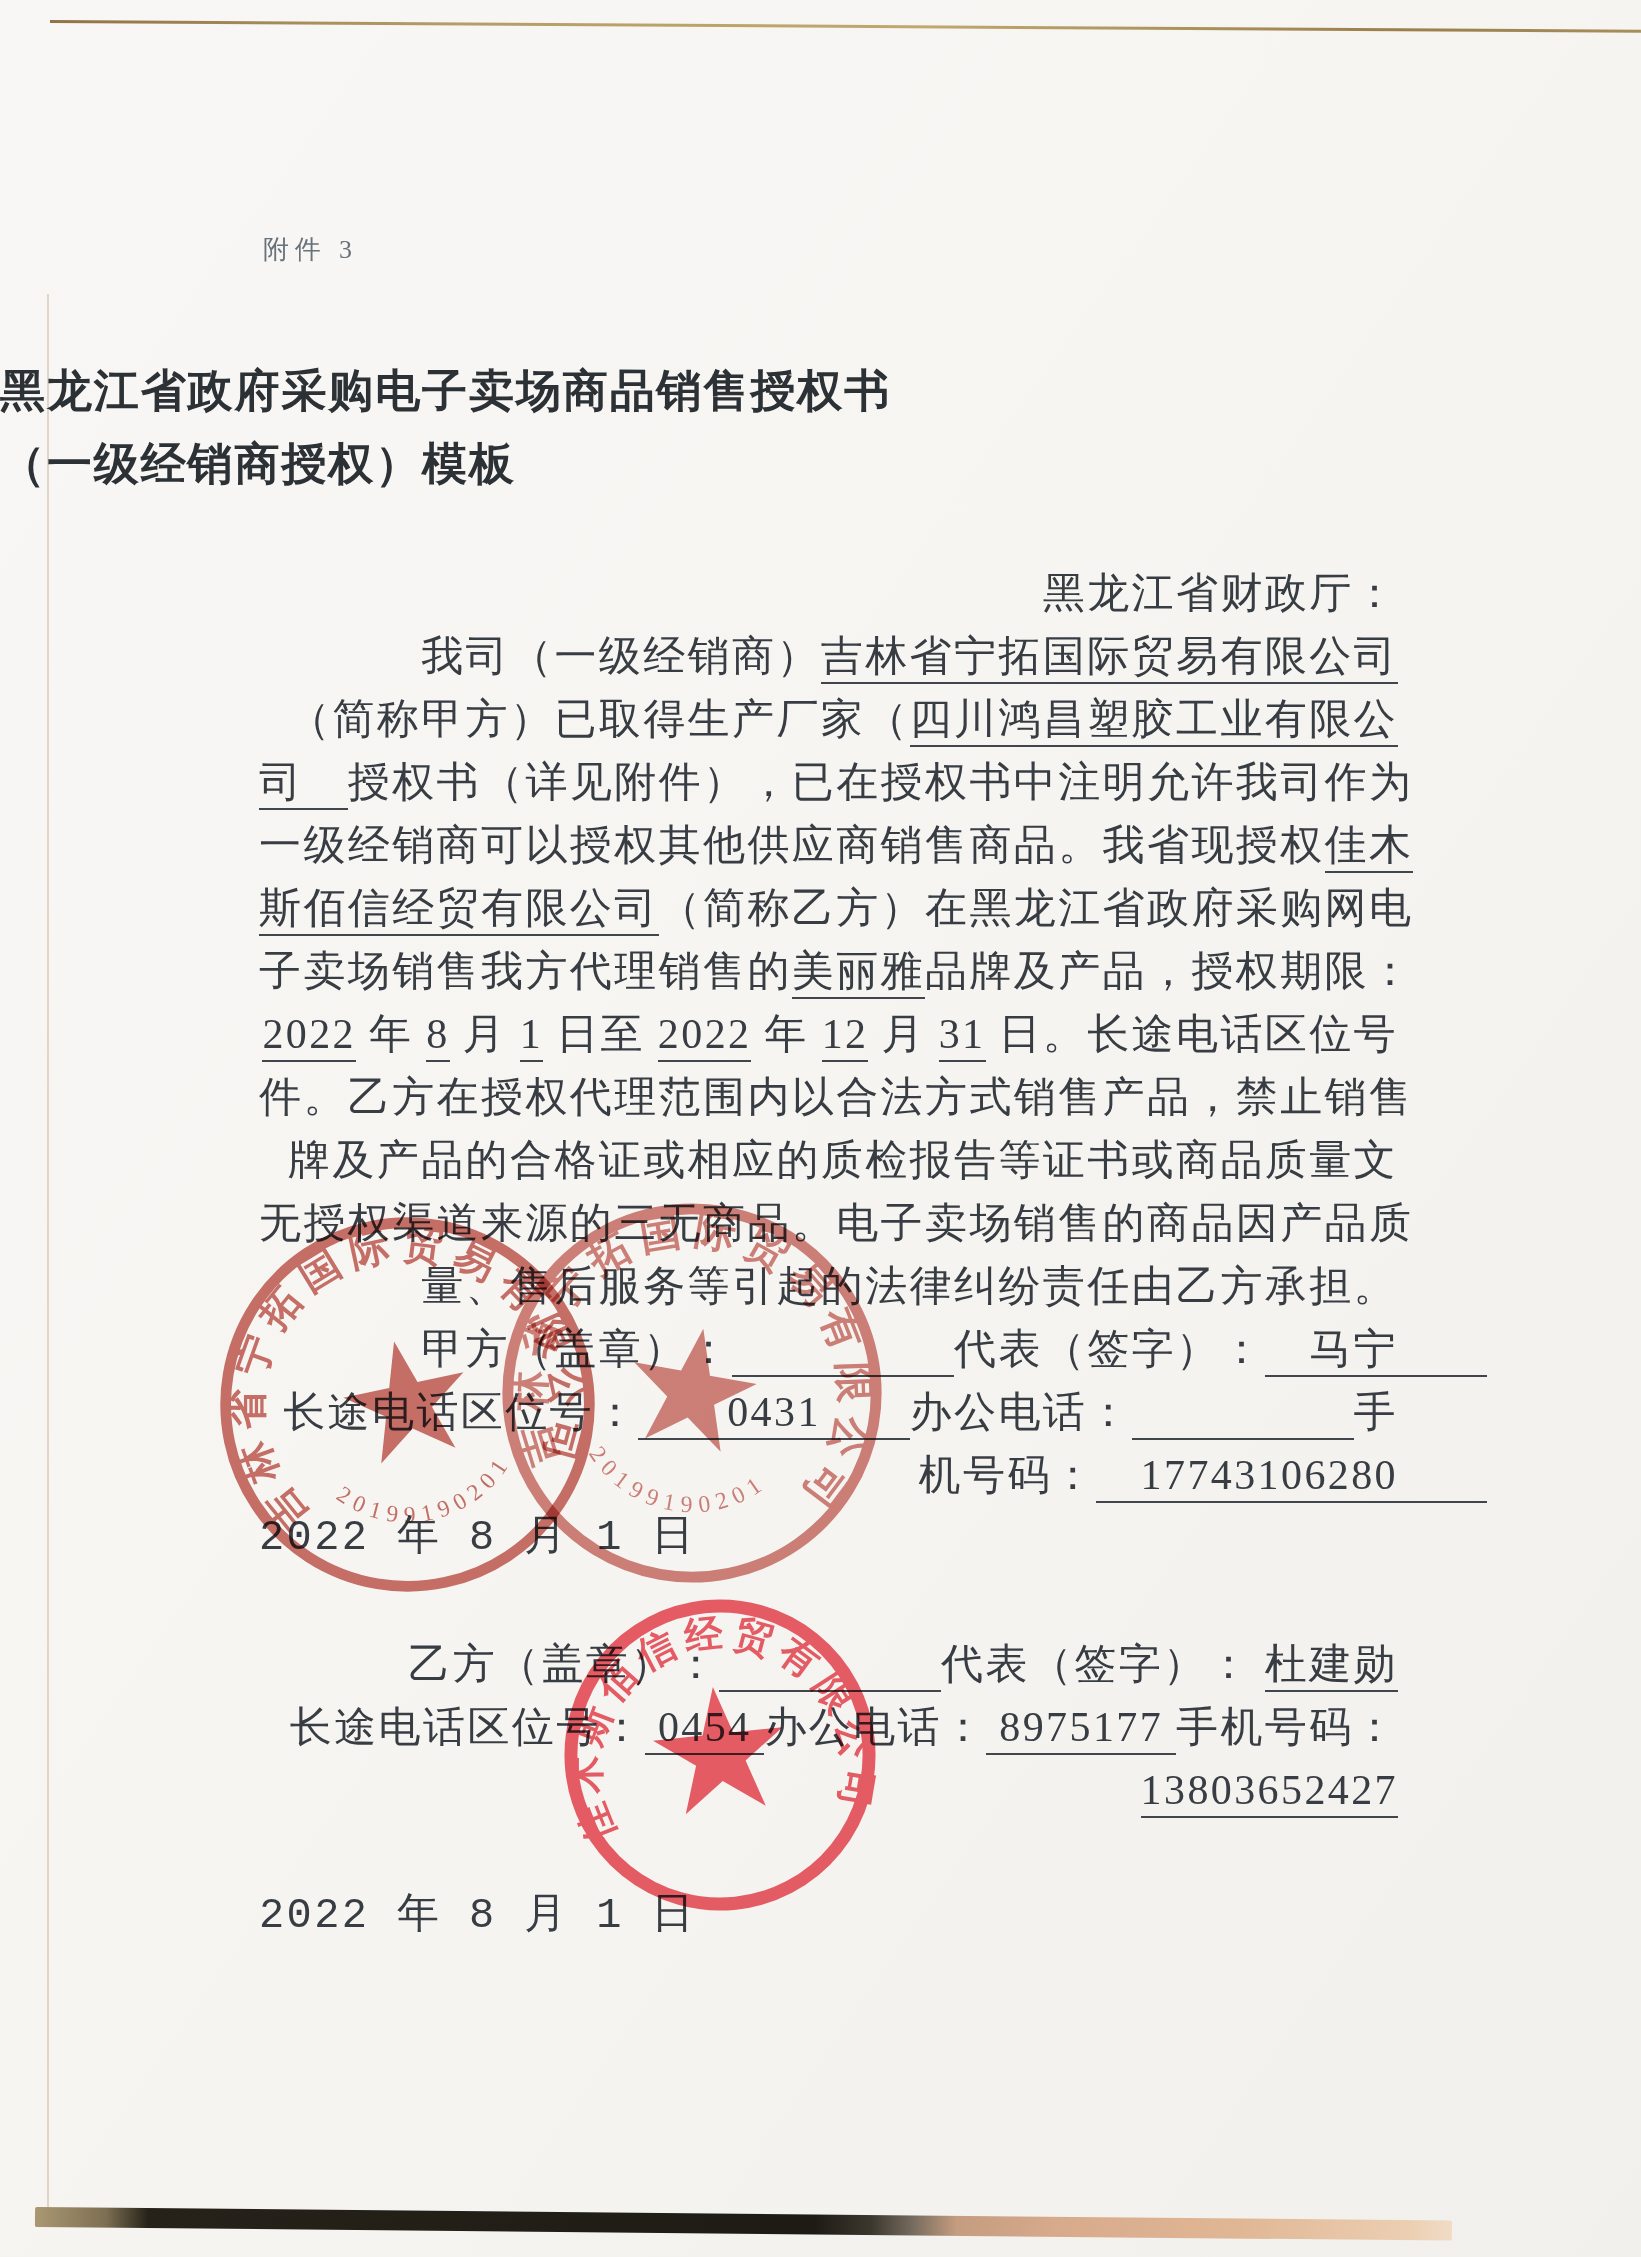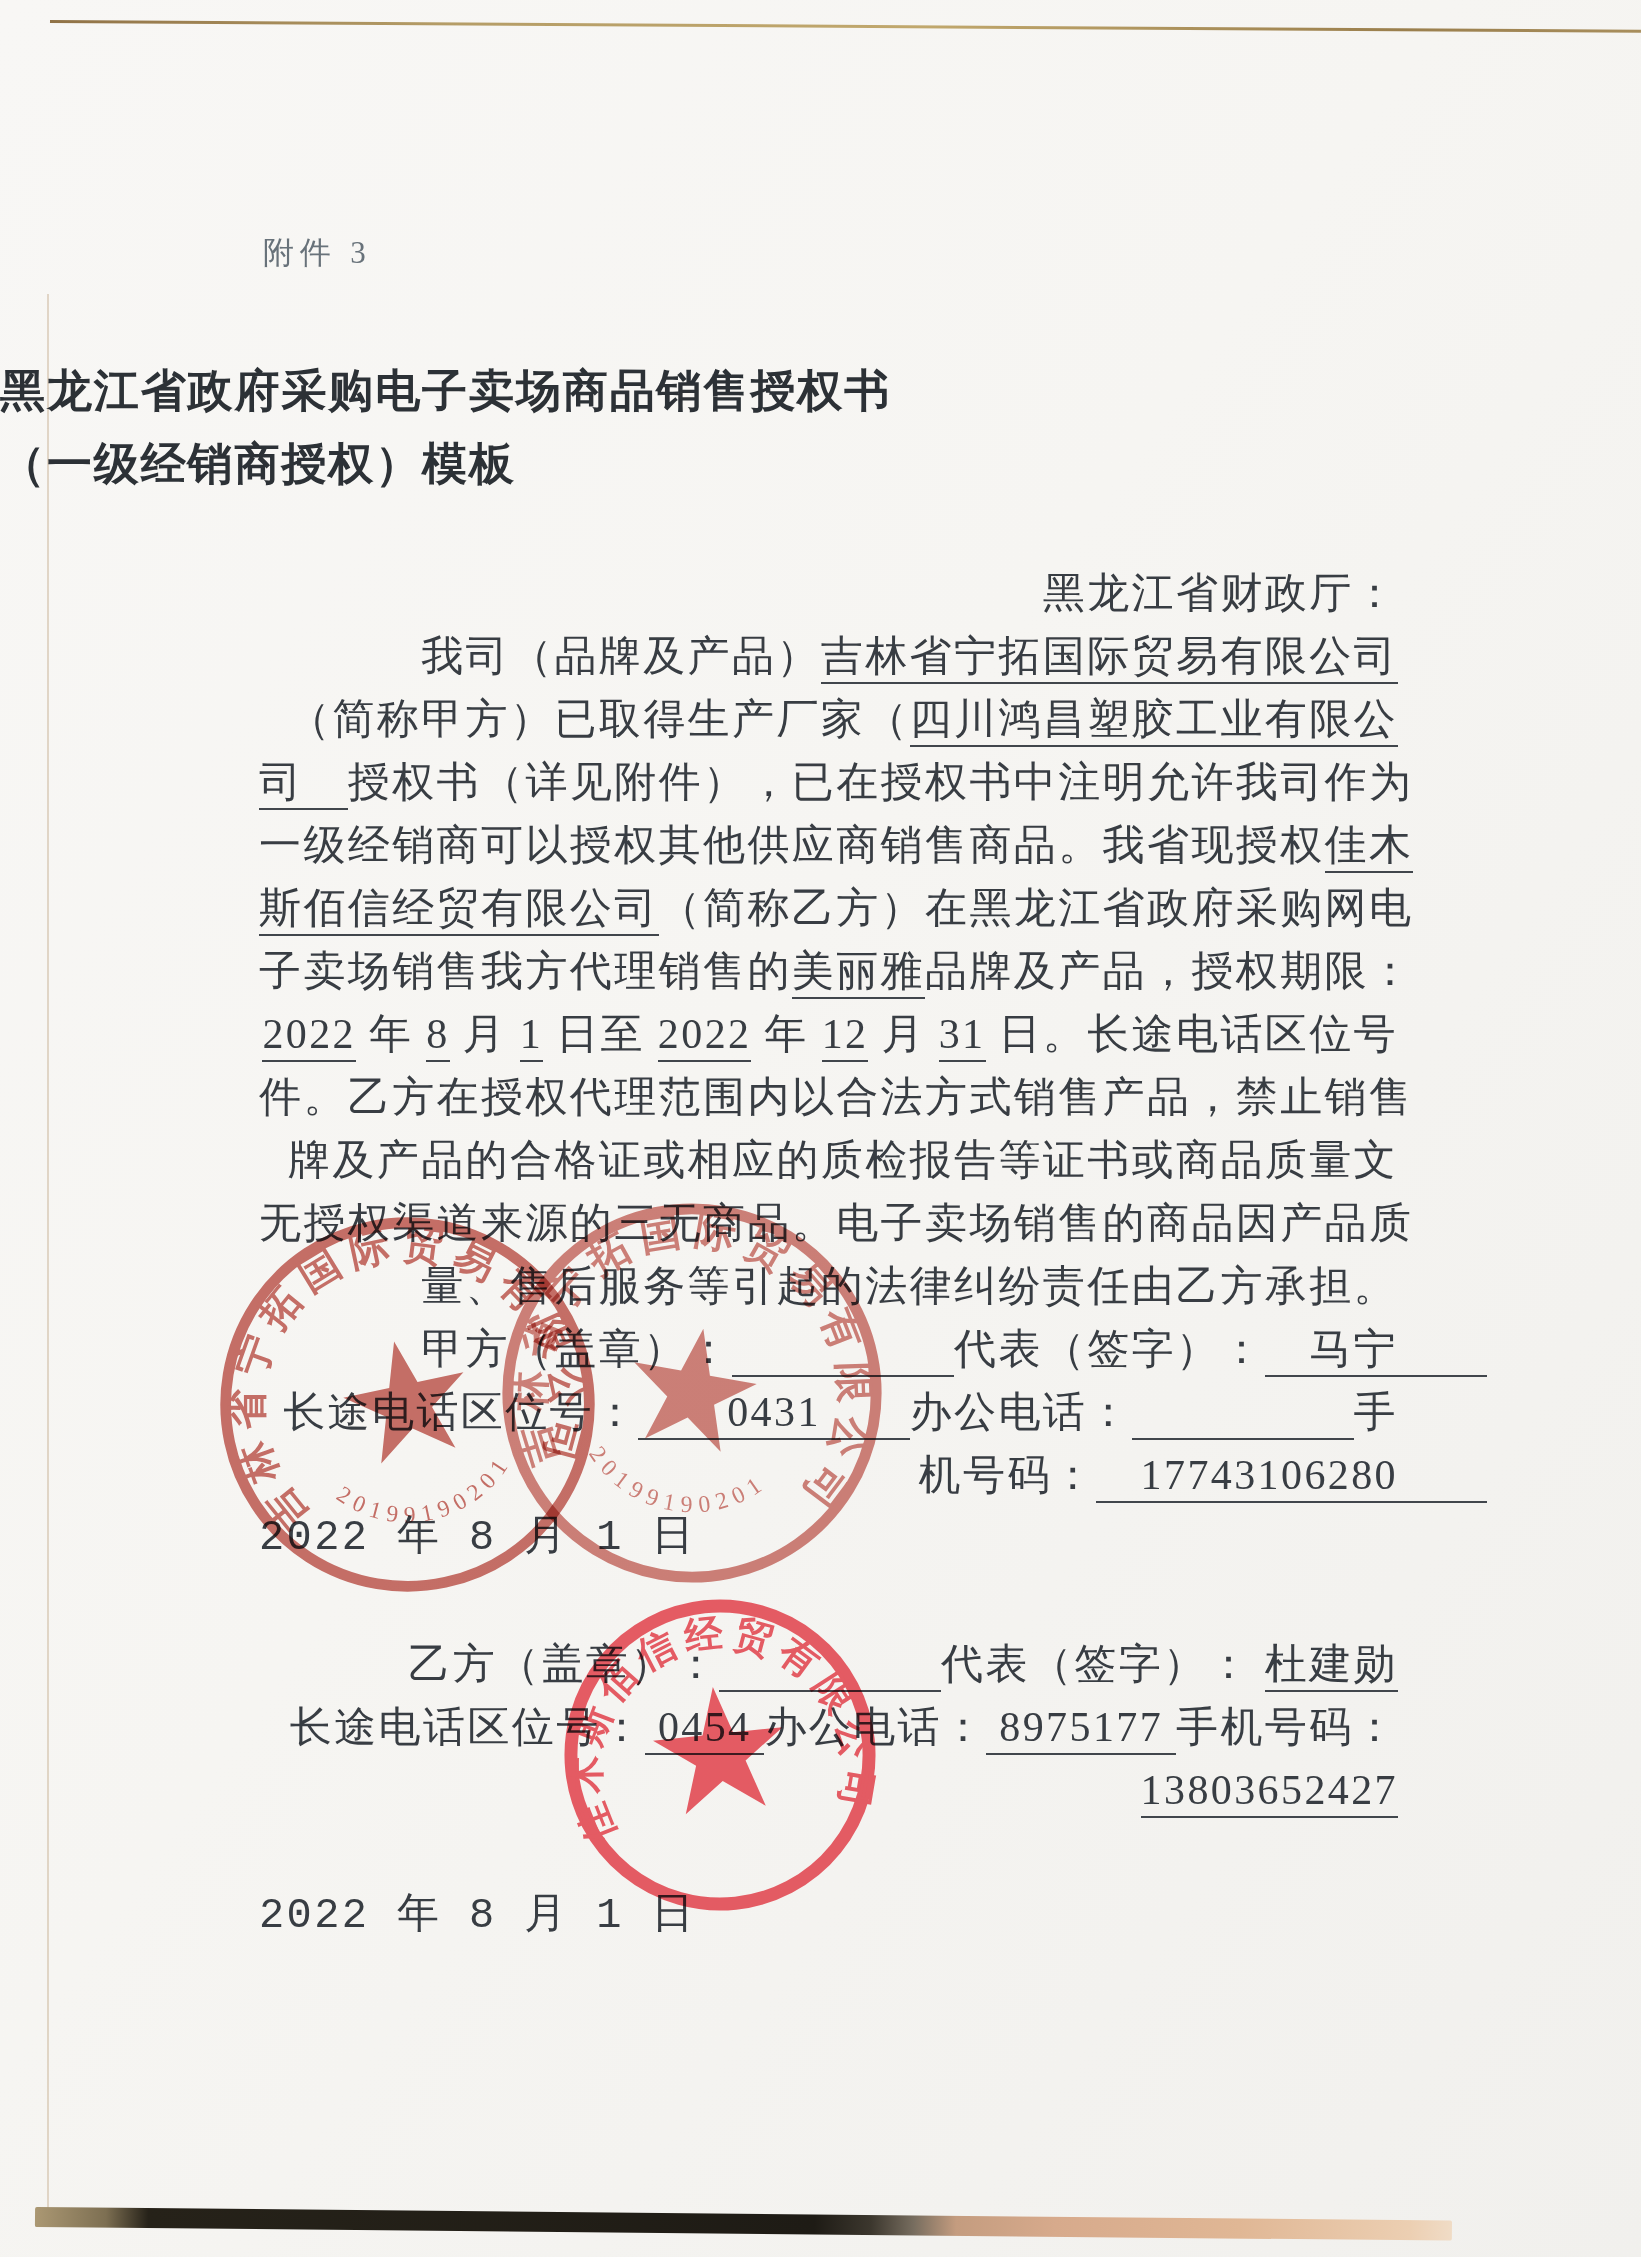--- a/index.html
+++ b/index.html
@@ -21,21 +21,21 @@
     background:#cdb econ;background:#cdbA;background:#cdb9a0;opacity:.55;
   }
   .edge-bottom{
     position:absolute;left:35px;top:2207px;width:1417px;height:20px;
     transform:rotate(0.55deg);transform-origin:left center;border-radius:1.9px;
     background:linear-gradient(90deg,#ab9873 0%,#7d6f52 5%,#262219 8%,#1e1b15 55%,#3c372e 59%,#776d5f 62%,#c49c7f 65%,#d7aa8c 72%,#e0b795 85%,#eccfb2 97%,#f0dcc6 100%);
   }
   
   .attachment{
     position:absolute;left:263px;top:232px;
-    font-size:31px;color:#68727a;letter-spacing:5.8px;
+    font-size:26px;color:#68727a;letter-spacing:5.8px;
   }
   
   .title{
     position:absolute;left:0;top:355px;width:100%;
     text-align:left;font-weight:bold;color:#2c3136;
     font-size:45px;letter-spacing:1.9px;line-height:73px;
   }
   
   .body{
     position:absolute;left:259px;top:562px;width:1139px;
@@ -72,21 +72,21 @@
 
   <div class="attachment">附件 3</div>
 
   <div class="title">
     <div>黑龙江省政府采购电子卖场商品销售授权书</div>
     <div>（一级经销商授权）模板</div>
   </div>
 
   <div class="body">
       <div class="bline"><span>黑龙江省财政厅：</span></div>
-      <div class="bline indent"><span>我司（品牌及产品）</span><span class="u">吉林省宁拓国际贸易有限公司</span></div>
+      <div class="bline indent"><span>我司（一级经销商）</span><span class="u">吉林省宁拓国际贸易有限公司</span></div>
       <div class="bline"><span>（简称甲方）已取得生产厂家（</span><span class="u">四川鸿昌塑胶工业有限公</span></div>
       <div class="bline"><span class="u">司　</span><span>授权书（详见附件），已在授权书中注明允许我司作为</span></div>
       <div class="bline"><span>一级经销商可以授权其他供应商销售商品。我省现授权</span><span class="u">佳木</span></div>
       <div class="bline"><span class="u">斯佰信经贸有限公司</span><span>（简称乙方）在黑龙江省政府采购网电</span></div>
       <div class="bline"><span>子卖场销售我方代理销售的</span><span class="u">美丽雅</span><span>品牌及产品，授权期限：</span></div>
       <div class="bline"><span class="u">2022</span><span> 年 </span><span class="u">8</span><span> 月 </span><span class="u">1</span><span> 日至 </span><span class="u">2022</span><span> 年 </span><span class="u">12</span><span> 月 </span><span class="u">31</span><span> 日。长途电话区位号</span></div>
       <div class="bline"><span>件。乙方在授权代理范围内以合法方式销售产品，禁止销售</span></div>
       <div class="bline"><span>牌及产品的合格证或相应的质检报告等证书或商品质量文</span></div>
       <div class="bline"><span>无授权渠道来源的三无商品。电子卖场销售的商品因产品质</span></div>
       <div class="bline"><span>量、售后服务等引起的法律纠纷责任由乙方承担。</span></div>

